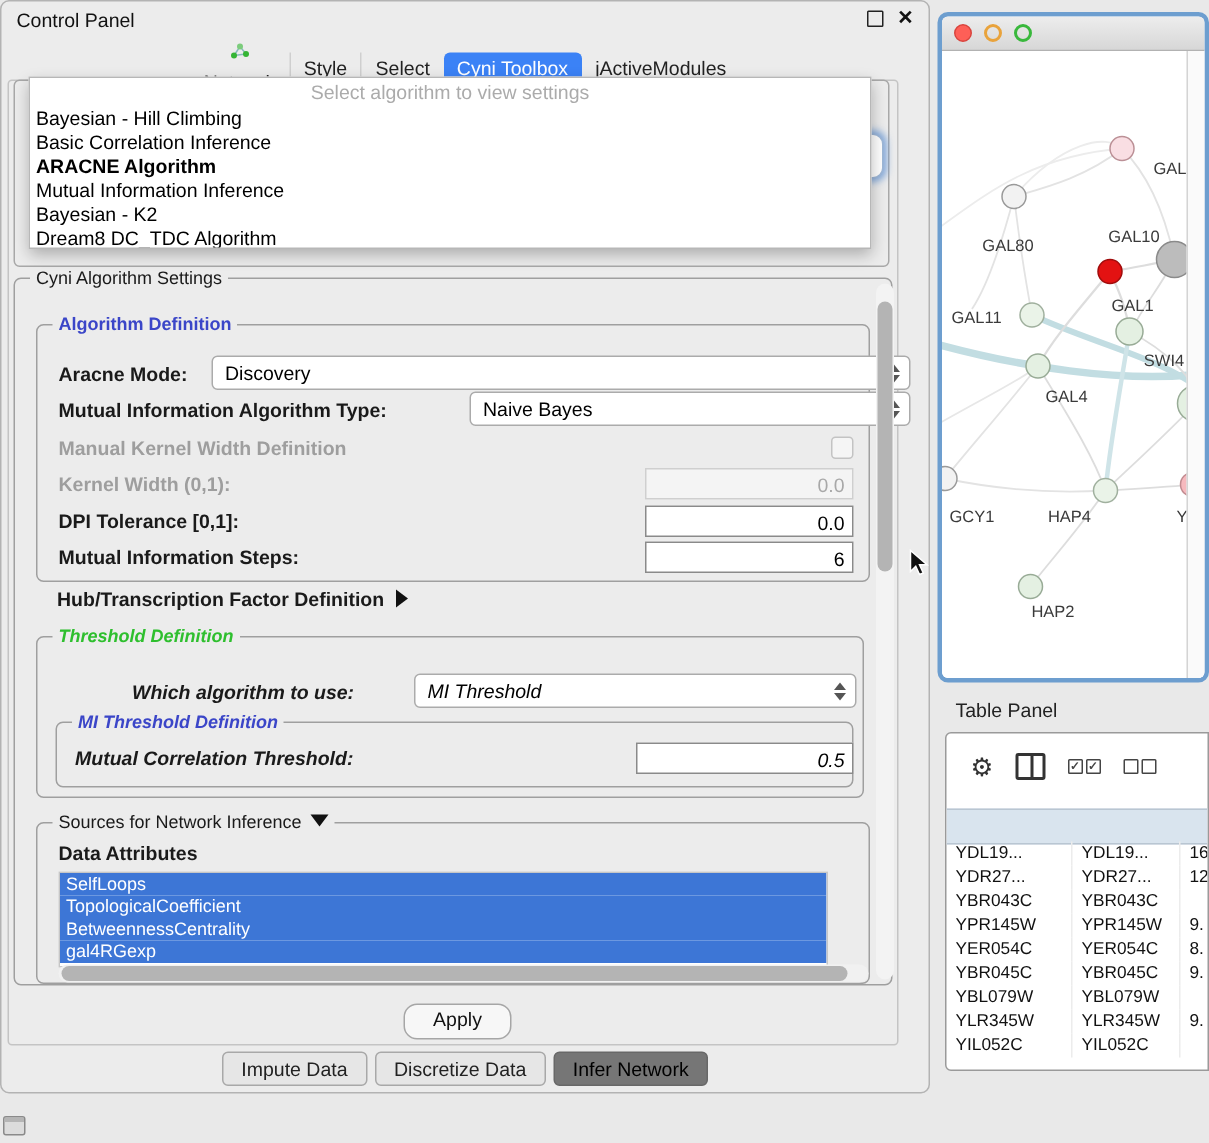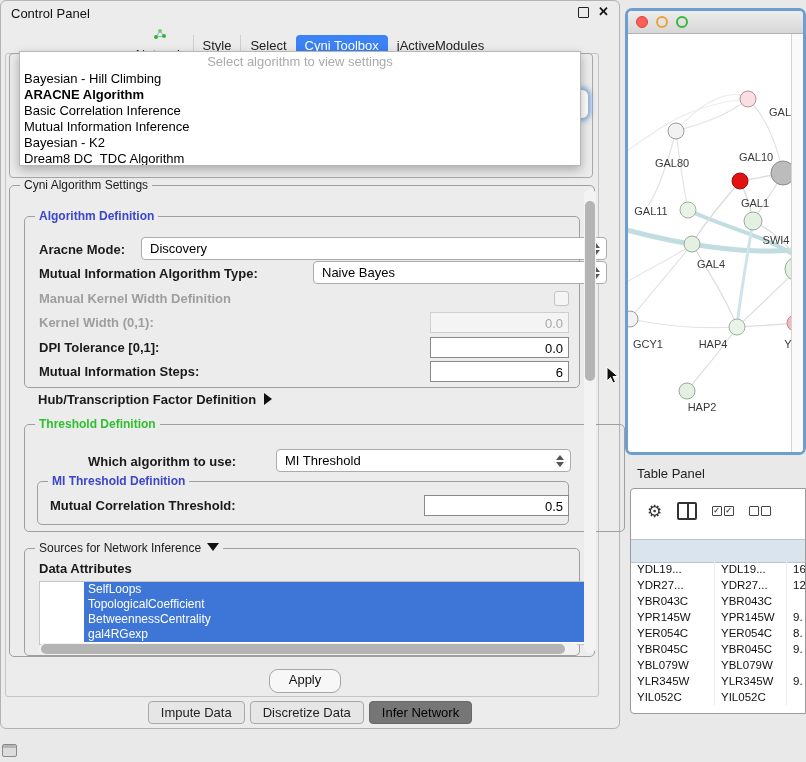--- a/index.html
+++ b/index.html
@@ -59,21 +59,21 @@
   .field{position:absolute;height:21px;background:#fff;border:1px solid #8a8a8a;box-sizing:border-box;}
   .field .val{position:absolute;right:5px;top:3px;font-size:13px;color:#000;}
   .field.dis{background:#f4f4f4;border-color:#cfcfcf;}
   .field.dis .val{color:#a8a8a8;}
 
   .checkbox{position:absolute;width:13px;height:13px;background:#f5f5f5;border:1px solid #c3c3c3;border-radius:3px;}
 
   .tri-right{display:inline-block;width:0;height:0;border-top:6px solid transparent;border-bottom:6px solid transparent;border-left:8px solid #111;margin-left:8px;vertical-align:-1px;}
   .tri-down{display:inline-block;width:0;height:0;border-left:6px solid transparent;border-right:6px solid transparent;border-top:8px solid #111;margin-left:6px;vertical-align:1px;}
 
-  .attr-list{position:absolute;background:#fff;border:1px solid #c6c6c6;overflow:hidden;padding-left:44px;}
+  .attr-list{position:absolute;background:#fff;border:1px solid #c6c6c6;overflow:hidden;}
   .attr-item{height:15px;line-height:15px;background:#3d76d6;color:#fff;font-size:12px;padding-left:4px;white-space:nowrap;}
 
   .hscroll{position:absolute;height:12px;background:#f1f1f1;border-radius:6px;}
   .hscroll .thumb{position:absolute;left:2px;top:1px;height:10px;width:97%;background:#b4b4b4;border-radius:5px;}
   .vscroll{position:absolute;width:12px;background:#f3f3f3;border-radius:6px;}
   .vscroll .thumb{position:absolute;left:1px;top:12px;width:10px;height:180px;background:#b4b4b4;border-radius:5px;}
 
   .apply-btn{position:absolute;left:268px;top:668px;width:70px;height:22px;background:#f7f7f7;border:1px solid #a6a6a6;
     border-radius:9px;font-size:13px;color:#111;text-align:center;line-height:20px;}
 
@@ -151,22 +151,22 @@
       </span>
     </div>
 
   <div class="content-frame abs"></div>
   <div class="hidden-group abs"></div>
   <div class="focus-combo abs"></div>
 
   <div class="dropdown abs">
       <div class="dd-prompt">Select algorithm to view settings</div>
       <div class="dd-item">Bayesian - Hill Climbing</div>
+      <div class="dd-item">Basic Correlation Inference</div>
       <div class="dd-item sel">ARACNE Algorithm</div>
-      <div class="dd-item">Basic Correlation Inference</div>
       <div class="dd-item">Mutual Information Inference</div>
       <div class="dd-item">Bayesian - K2</div>
       <div class="dd-item">Dream8 DC_TDC Algorithm</div>
     </div>
 
   <div class="group" style="left:8px;top:184px;width:586px;height:472px;">
     <span class="legend black" style="font-weight:normal;color:#1a1a1a;">Cyni Algorithm Settings</span>
 
     <div class="group" style="left:14px;top:30px;width:556px;height:172px;">
       <span class="legend blue">Algorithm Definition</span>
@@ -205,21 +205,21 @@
       <span class="lbl" style="left:14px;top:147px;">Mutual Information Steps:</span>
       <div class="field" style="left:405px;top:144px;width:139px;">
         <span class="val">6</span>
       </div>
     </div>
 
     <span class="lbl" style="left:28px;top:206px;">
       <span>Hub/Transcription Factor Definition</span><span class="tri-right"></span>
     </span>
 
-    <div class="group" style="left:14px;top:238px;width:601px;height:108px;">
+    <div class="group" style="left:14px;top:238px;width:552px;height:108px;font-style:italic;">
       <span class="legend green">Threshold Definition</span>
 
       <span class="lbl" style="left:63px;top:29px;">Which algorithm to use:</span>
       <div class="combo" style="left:213px;top:24px;width:295px;">
         <span class="combo-val">MI Threshold</span>
         <span class="combo-arrows">
             <i class="up"></i>
             <i class="dn"></i>
           </span>
       </div>

